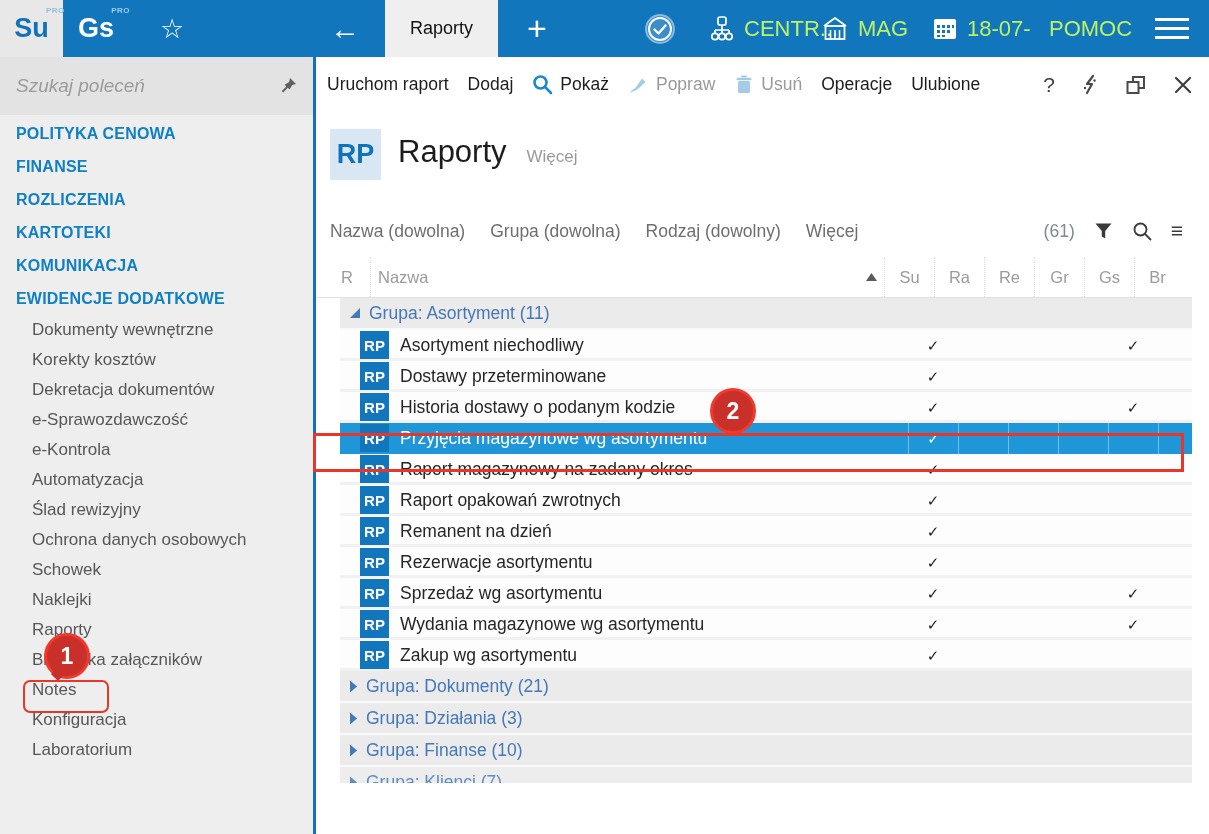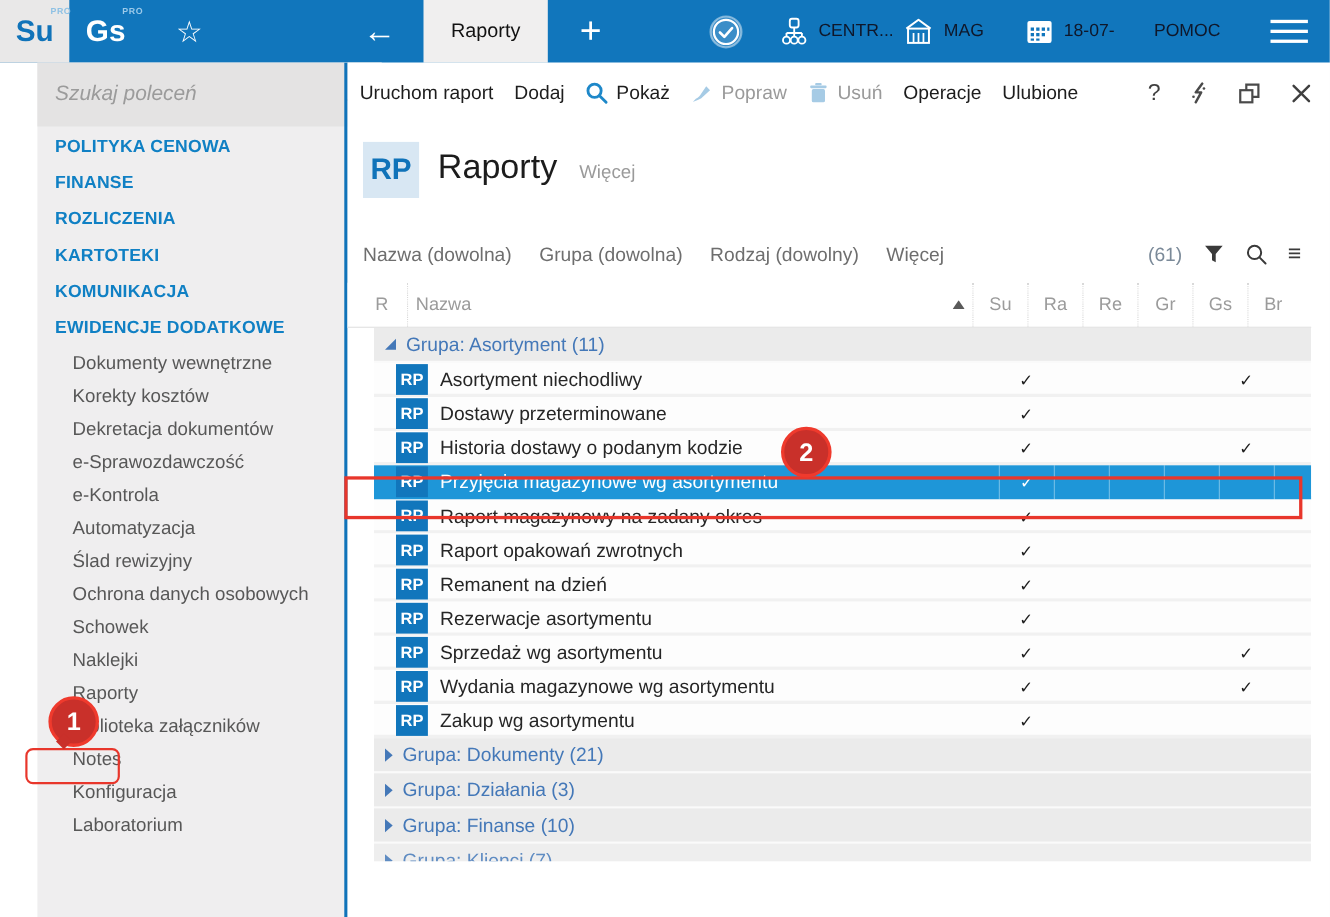--- a/index.html
+++ b/index.html
@@ -11,26 +11,26 @@
   .logo-su { position:absolute; left:0; top:0; width:63px; height:57px; background:#E9E8E8; color:#1073B9; font-weight:bold; font-size:27px; display:flex; align-items:center; justify-content:center; }
   .logo-wrap { position:relative; }
   .logo-pro { position:absolute; top:-7px; right:-16px; font-size:8px; font-weight:bold; letter-spacing:.5px; }
   .logo-su .logo-pro { color:#8EC1E4; }
   .logo-gs { position:absolute; left:78px; top:0; height:57px; display:flex; align-items:center; color:#fff; font-weight:bold; font-size:27px; }
   .logo-gs .logo-pro { color:#9CCAEA; }
   .tb-star { position:absolute; left:160px; top:0; height:57px; display:flex; align-items:center; font-size:27px; font-weight:400; color:#fff; }
   .tb-back { position:absolute; left:330px; top:0; height:57px; display:flex; align-items:center; font-size:30px; font-weight:300; }
   .tb-tab { position:absolute; left:385px; top:0; width:113px; height:57px; background:#F0EFEF; color:#111; font-size:18px; display:flex; align-items:center; justify-content:center; }
   .tb-plus { position:absolute; left:516px; top:0; width:42px; height:57px; font-size:34px; font-weight:200; display:flex; align-items:center; justify-content:center; }
-  .tb-item { position:absolute; top:0; height:57px; display:flex; align-items:center; gap:8px; font-size:16px; color:#0f172a; }
+  .tb-item { position:absolute; top:0; height:57px; display:flex; align-items:center; gap:8px; font-size:22px; color:#bef264; }
   .burger { display:flex; flex-direction:column; gap:6px; }
   .burger div { width:34px; height:3px; background:#fff; }
 
   
-  .sidebar { position:absolute; left:0; top:57px; width:313px; height:777px; background:#EFEEEF;margin-left:34px; }
+  .sidebar { position:absolute; left:0; top:57px; width:313px; height:777px; background:#EFEEEF; }
   .side-search { position:relative; height:58px; background:#E4E3E3; display:flex; align-items:center; }
   .side-search input { border:none; outline:none; background:transparent; font-family:"Liberation Sans",sans-serif; font-size:19px; font-style:italic; color:#9B9B9B; padding-left:16px; width:260px; }
   .side-search input::placeholder { color:#9B9B9B; font-style:italic; }
   .pin { position:absolute; right:16px; top:20px; }
   .nav { list-style:none; padding-top:2px; }
   .nav li { display:flex; align-items:center; cursor:default; }
   .nav .mod { height:33px; padding-left:16px; color:#1080C4; font-weight:bold; font-size:16px; letter-spacing:.2px; }
   .nav .sub { height:30px; padding-left:32px; color:#575757; font-size:17px; }
   .divider { position:absolute; left:313px; top:57px; width:3px; height:777px; background:#1073B9; }
 

